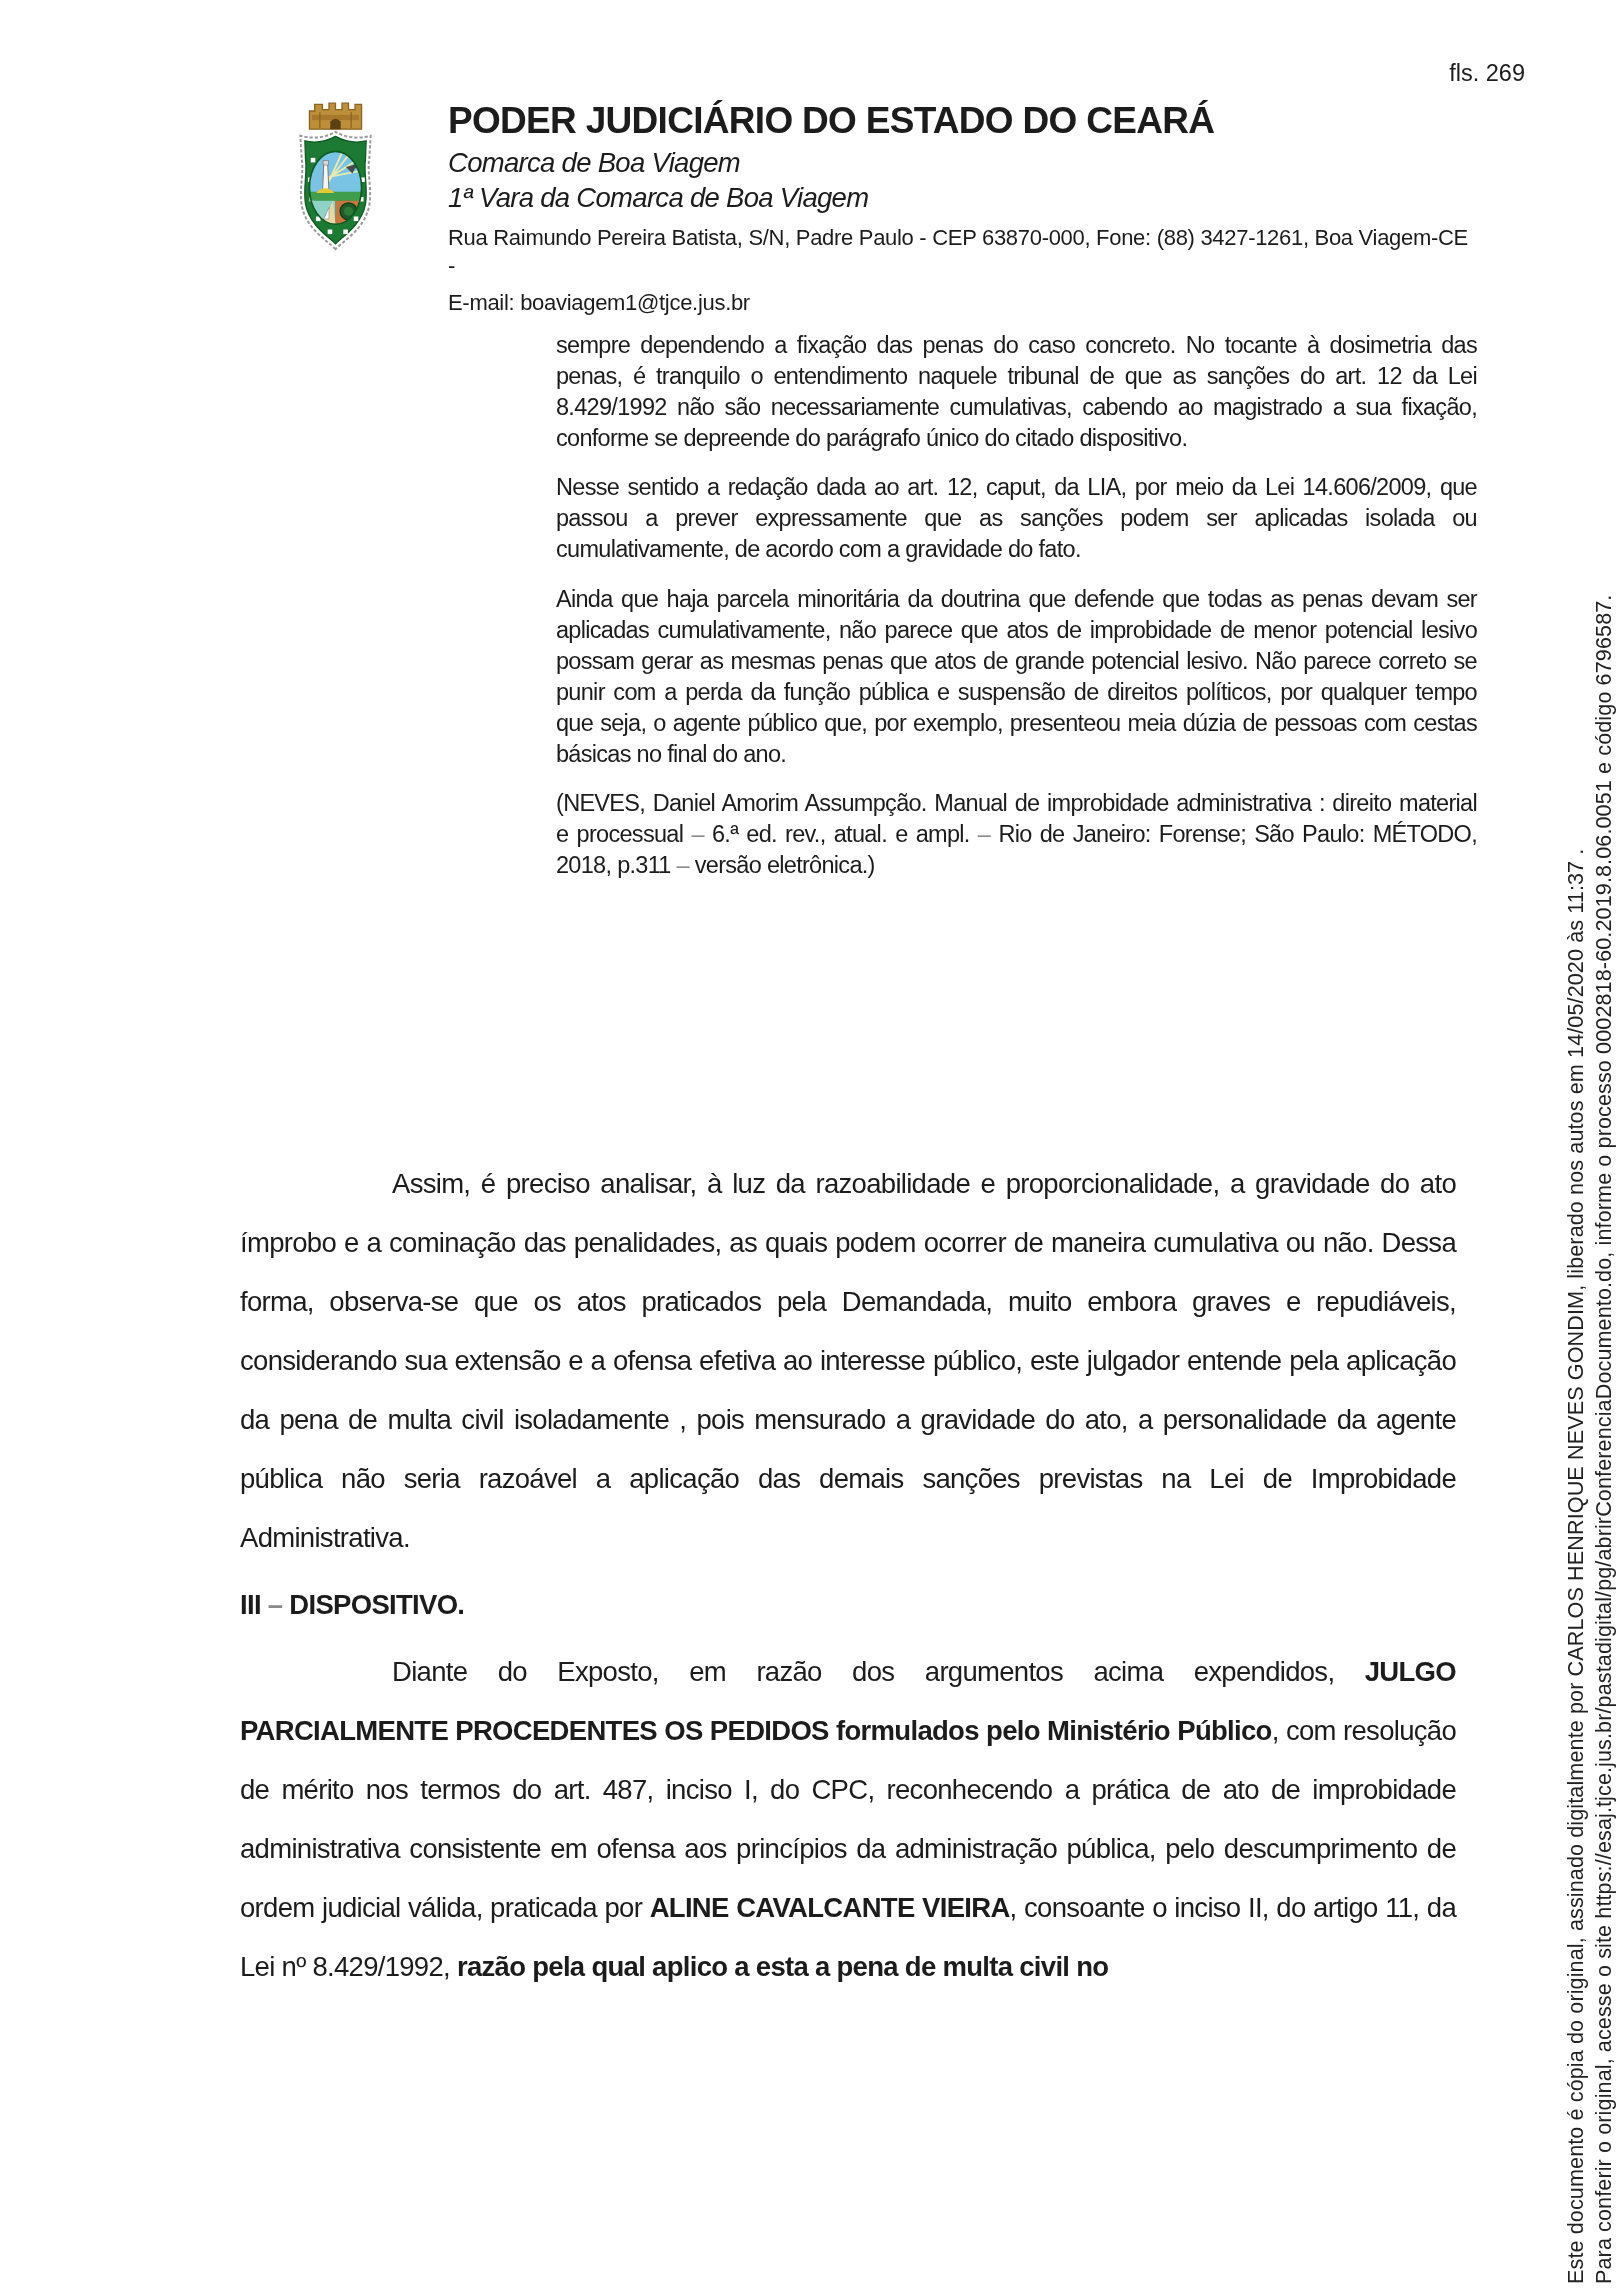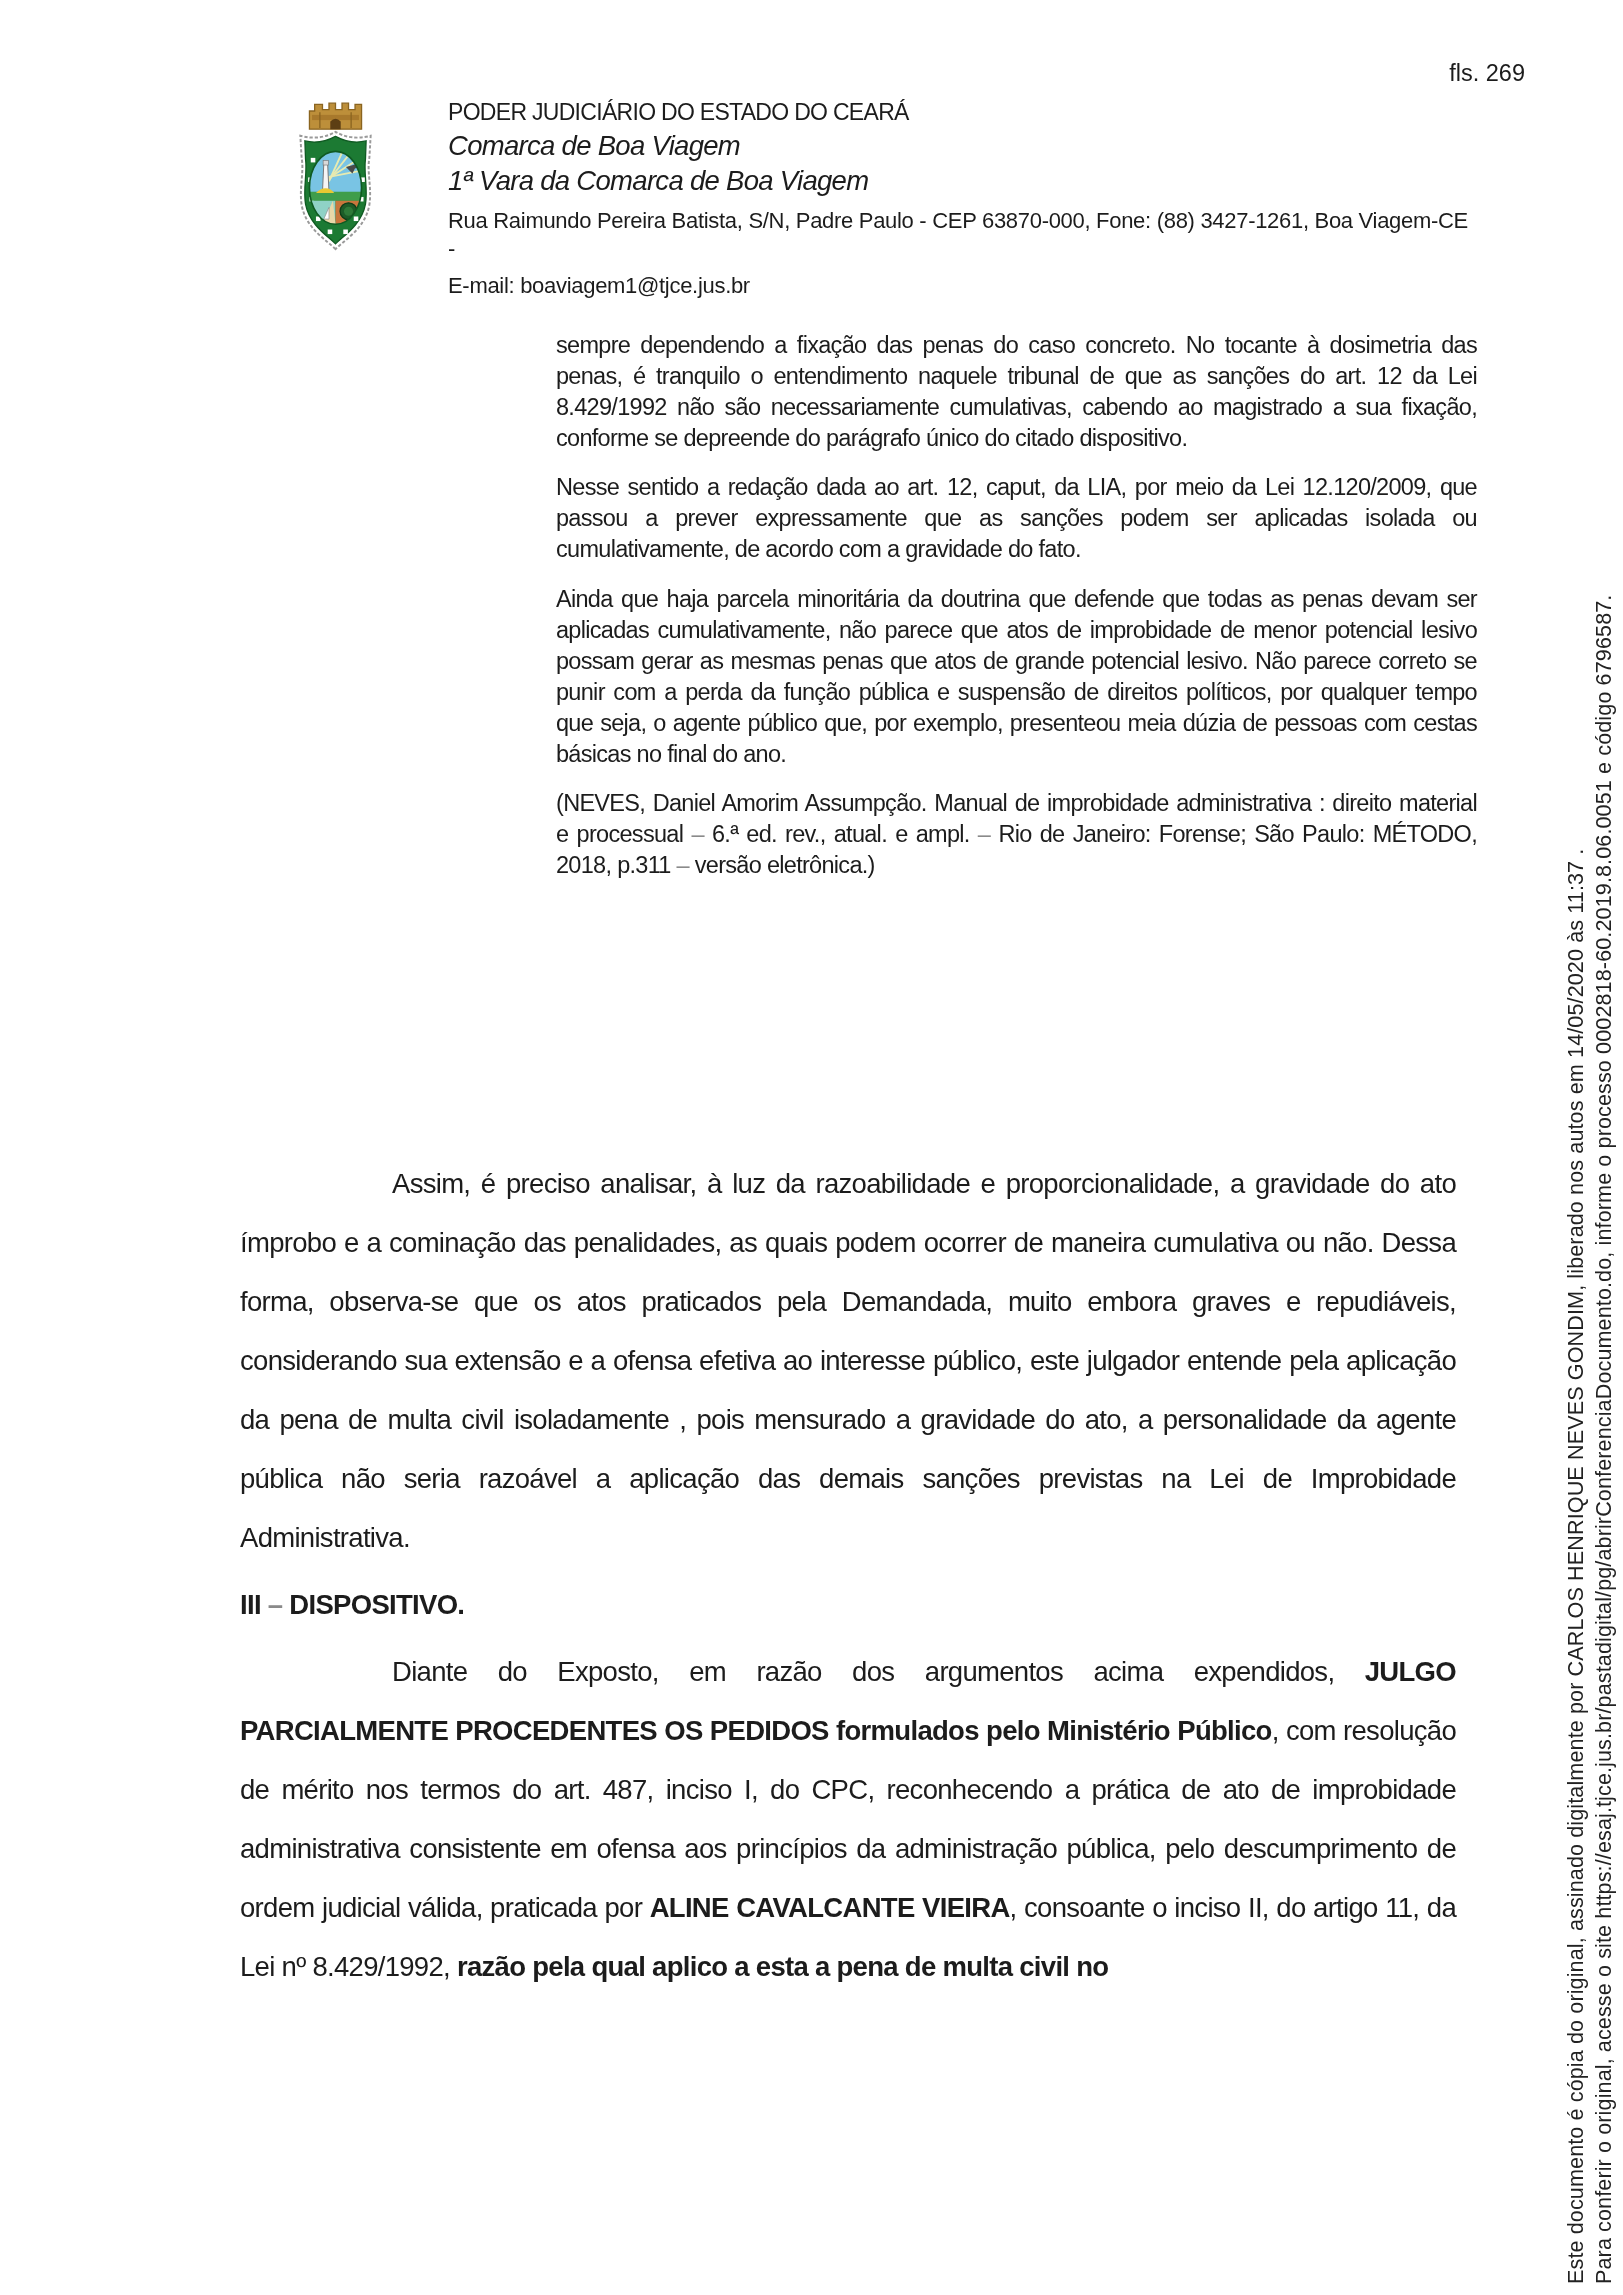--- a/index.html
+++ b/index.html
@@ -11,21 +11,21 @@
     color:#1c1c1c;
     overflow:hidden;
   }
   .folio{
     position:absolute;top:60px;right:98px;
     font-size:23.5px;color:#1c1c1c;
   }
   
   .logo{position:absolute;left:286px;top:95px;width:99px;height:157px;}
   .header-text{position:absolute;left:448px;top:99px;width:1020px;line-height:1.18;}
-  .header-org{font-size:23px;font-weight:normal;letter-spacing:-0.7px;margin:0 0 3.9px 0;}
+  .header-org{font-size:37px;font-weight:bold;letter-spacing:-0.7px;margin:0 0 3.9px 0;}
   .header-sub{font-size:27.5px;letter-spacing:-0.7px;margin:0 0 2.6px 0;font-style:italic;}
   .header-addr{font-size:22px;letter-spacing:-0.3px;margin:10px 0 0 0;line-height:1.25;}
   
   .quote{
     position:absolute;left:556px;top:330px;width:921px;
     font-size:23.5px;line-height:31px;letter-spacing:-0.7px;
     text-align:justify;
   }
   .quote p{margin:0 0 18.3px 0;}
   
@@ -120,21 +120,21 @@
   <div class="header-text">
     <p class="header-org">PODER JUDICIÁRIO DO ESTADO DO CEARÁ</p>
     <p class="header-sub">Comarca de Boa Viagem</p>
     <p class="header-sub">1ª Vara da Comarca de Boa Viagem</p>
     <p class="header-addr">Rua Raimundo Pereira Batista, S/N, Padre Paulo - CEP 63870-000, Fone: (88) 3427-1261, Boa Viagem-CE -</p>
     <p class="header-addr">E-mail: boaviagem1@tjce.jus.br</p>
   </div>
 
   <div class="quote">
     <p>sempre dependendo a fixação das penas do caso concreto. No tocante à dosimetria das penas, é tranquilo o entendimento naquele tribunal de que as sanções do art. 12 da Lei 8.429/1992 não são necessariamente cumulativas, cabendo ao magistrado a sua fixação, conforme se depreende do parágrafo único do citado dispositivo.</p>
-    <p>Nesse sentido a redação dada ao art. 12, caput, da LIA, por meio da Lei 12.120/2009, que passou a prever expressamente que as sanções podem ser aplicadas isolada ou cumulativamente, de acordo com a gravidade do fato.</p>
+    <p>Nesse sentido a redação dada ao art. 12, caput, da LIA, por meio da Lei 14.606/2009, que passou a prever expressamente que as sanções podem ser aplicadas isolada ou cumulativamente, de acordo com a gravidade do fato.</p>
     <p>Ainda que haja parcela minoritária da doutrina que defende que todas as penas devam ser aplicadas cumulativamente, não parece que atos de improbidade de menor potencial lesivo possam gerar as mesmas penas que atos de grande potencial lesivo. Não parece correto se punir com a perda da função pública e suspensão de direitos políticos, por qualquer tempo que seja, o agente público que, por exemplo, presenteou meia dúzia de pessoas com cestas básicas no final do ano.</p>
     <p><span>(NEVES, Daniel Amorim Assumpção. Manual de improbidade administrativa : direito material e processual </span><span class="gray">–</span><span> 6.ª ed. rev., atual. e ampl. </span><span class="gray">–</span><span> Rio de Janeiro: Forense; São Paulo: MÉTODO, 2018, p.311 </span><span class="gray">–</span><span> versão eletrônica.)</span></p>
   </div>
 
   <div class="main">
     <p class="indent">Assim, é preciso analisar, à luz da  razoabilidade e proporcionalidade, a gravidade do ato ímprobo e a cominação das penalidades, as quais podem ocorrer de maneira cumulativa ou não. Dessa forma, observa-se que os atos praticados pela Demandada, muito embora graves e repudiáveis, considerando sua extensão e a ofensa efetiva ao interesse público, este julgador entende pela aplicação da pena de multa civil isoladamente , pois mensurado a gravidade do ato, a personalidade da agente pública não seria razoável a aplicação das demais sanções previstas na Lei de Improbidade Administrativa.</p>
     <p class="section-heading"><span class="b">III </span><span class="gray">–</span><span class="b"> DISPOSITIVO.</span></p>
     <p class="indent"><span>Diante do Exposto, em razão dos argumentos acima expendidos, </span><span class="b">JULGO PARCIALMENTE PROCEDENTES OS PEDIDOS formulados pelo Ministério Público</span><span>, com resolução de mérito nos termos do art. 487, inciso I, do CPC, reconhecendo a prática de ato de improbidade administrativa consistente em ofensa aos princípios da administração pública, pelo descumprimento de ordem judicial válida, praticada por </span><span class="b">ALINE CAVALCANTE VIEIRA</span><span>, consoante o inciso II, do artigo 11, da Lei nº 8.429/1992, </span><span class="b">razão pela qual aplico a esta a pena de multa civil no</span></p>
   </div>
 

